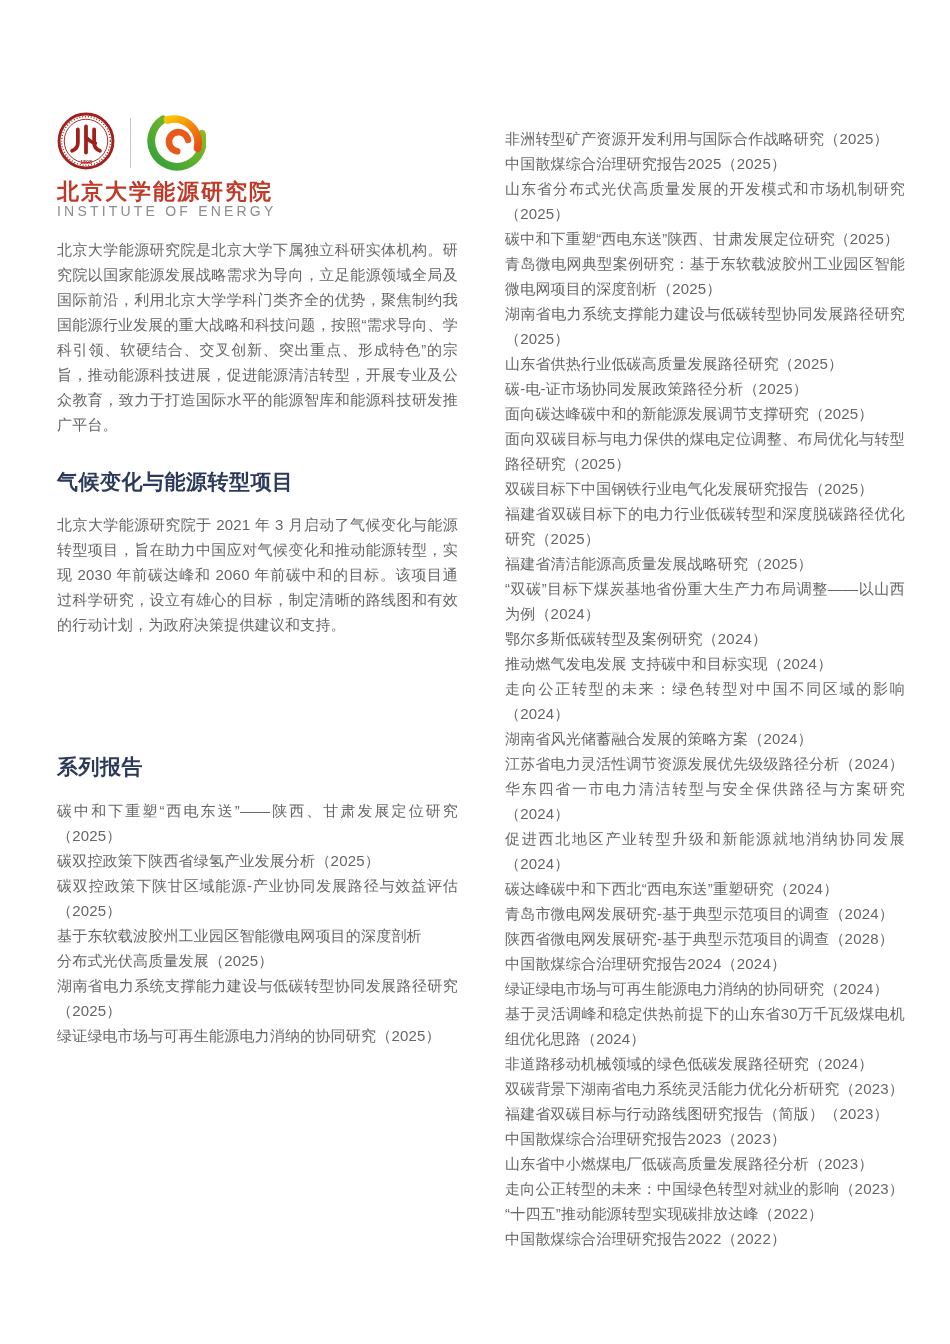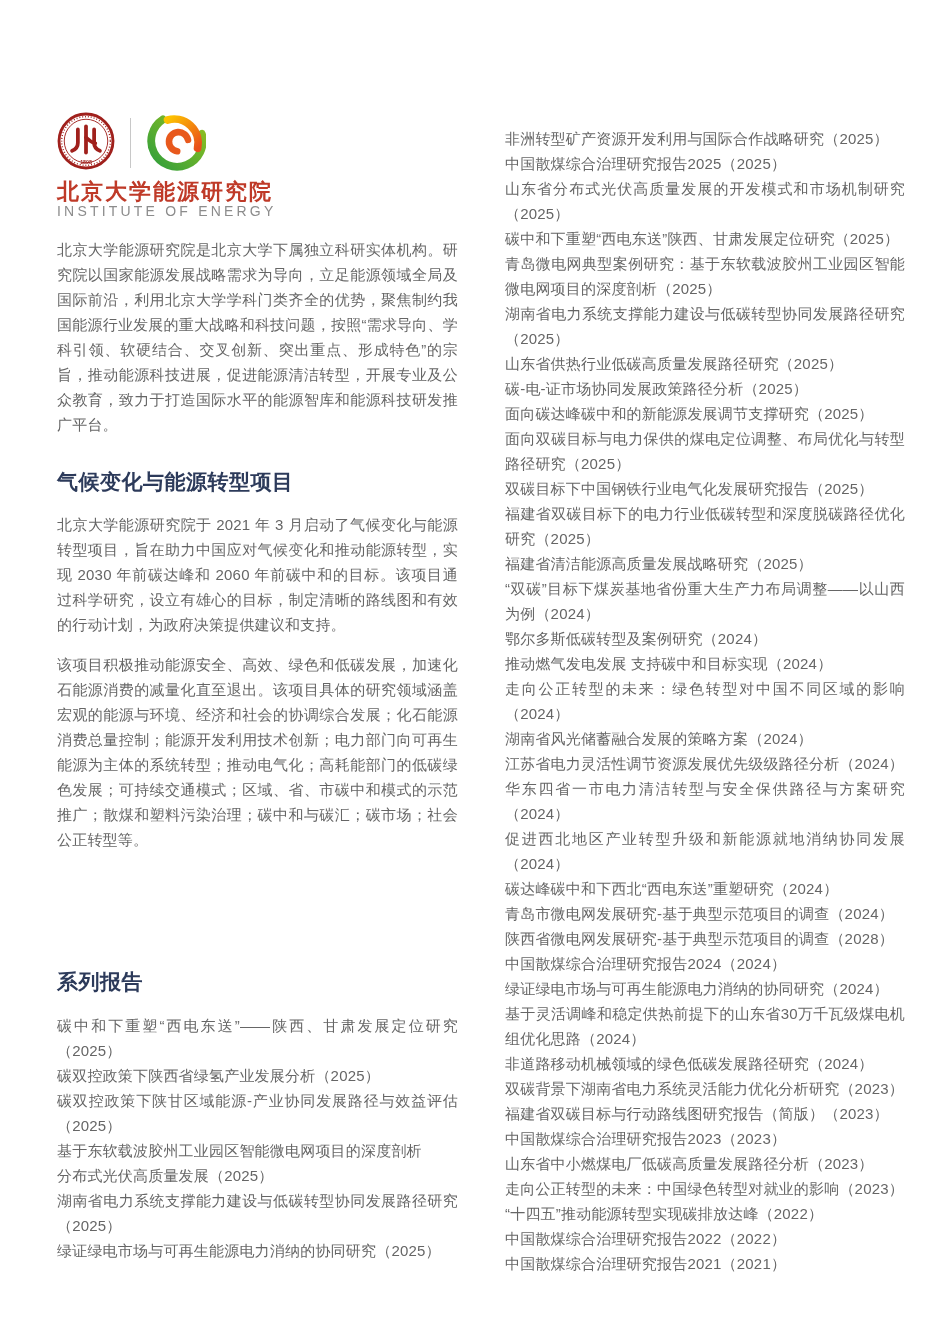--- a/index.html
+++ b/index.html
@@ -99,21 +99,20 @@
       </span>
     </div>
 
     <div class="org-title">北京大学能源研究院</div>
     <div class="org-subtitle">INSTITUTE OF ENERGY</div>
 
     <p class="para intro">北京大学能源研究院是北京大学下属独立科研实体机构。研究院以国家能源发展战略需求为导向，立足能源领域全局及国际前沿，利用北京大学学科门类齐全的优势，聚焦制约我国能源行业发展的重大战略和科技问题，按照“需求导向、学科引领、软硬结合、交叉创新、突出重点、形成特色”的宗旨，推动能源科技进展，促进能源清洁转型，开展专业及公众教育，致力于打造国际水平的能源智库和能源科技研发推广平台。</p>
 
     <h2 class="h2 project">气候变化与能源转型项目</h2>
     <p class="para p1">北京大学能源研究院于 2021 年 3 月启动了气候变化与能源转型项目，旨在助力中国应对气候变化和推动能源转型，实现 2030 年前碳达峰和 2060 年前碳中和的目标。该项目通过科学研究，设立有雄心的目标，制定清晰的路线图和有效的行动计划，为政府决策提供建议和支持。</p>
-    <p class="para p2">该项目积极推动能源安全、高效、绿色和低碳发展，加速化石能源消费的减量化直至退出。该项目具体的研究领域涵盖宏观的能源与环境、经济和社会的协调综合发展；化石能源消费总量控制；能源开发利用技术创新；电力部门向可再生能源为主体的系统转型；推动电气化；高耗能部门的低碳绿色发展；可持续交通模式；区域、省、市碳中和模式的示范推广；散煤和塑料污染治理；碳中和与碳汇；碳市场；社会公正转型等。</p>
 
     <h2 class="h2 reports">系列报告</h2>
     <div class="report-list">
         <div class="report-item">碳中和下重塑“西电东送”——陕西、甘肃发展定位研究（2025）</div>
         <div class="report-item">碳双控政策下陕西省绿氢产业发展分析（2025）</div>
         <div class="report-item">碳双控政策下陕甘区域能源-产业协同发展路径与效益评估（2025）</div>
         <div class="report-item">基于东软载波胶州工业园区智能微电网项目的深度剖析</div>
         <div class="report-item">分布式光伏高质量发展（2025）</div>
         <div class="report-item">湖南省电力系统支撑能力建设与低碳转型协同发展路径研究（2025）</div>
         <div class="report-item">绿证绿电市场与可再生能源电力消纳的协同研究（2025）</div>
@@ -151,17 +150,16 @@
         <div class="report-item">绿证绿电市场与可再生能源电力消纳的协同研究（2024）</div>
         <div class="report-item">基于灵活调峰和稳定供热前提下的山东省30万千瓦级煤电机组优化思路（2024）</div>
         <div class="report-item">非道路移动机械领域的绿色低碳发展路径研究（2024）</div>
         <div class="report-item">双碳背景下湖南省电力系统灵活能力优化分析研究（2023）</div>
         <div class="report-item">福建省双碳目标与行动路线图研究报告（简版）（2023）</div>
         <div class="report-item">中国散煤综合治理研究报告2023（2023）</div>
         <div class="report-item">山东省中小燃煤电厂低碳高质量发展路径分析（2023）</div>
         <div class="report-item">走向公正转型的未来：中国绿色转型对就业的影响（2023）</div>
         <div class="report-item">“十四五”推动能源转型实现碳排放达峰（2022）</div>
         <div class="report-item">中国散煤综合治理研究报告2022（2022）</div>
-        <div class="report-item">中国散煤综合治理研究报告2021（2021）</div>
       </div>
   </div>
 
 </div>
 
 </body></html>

